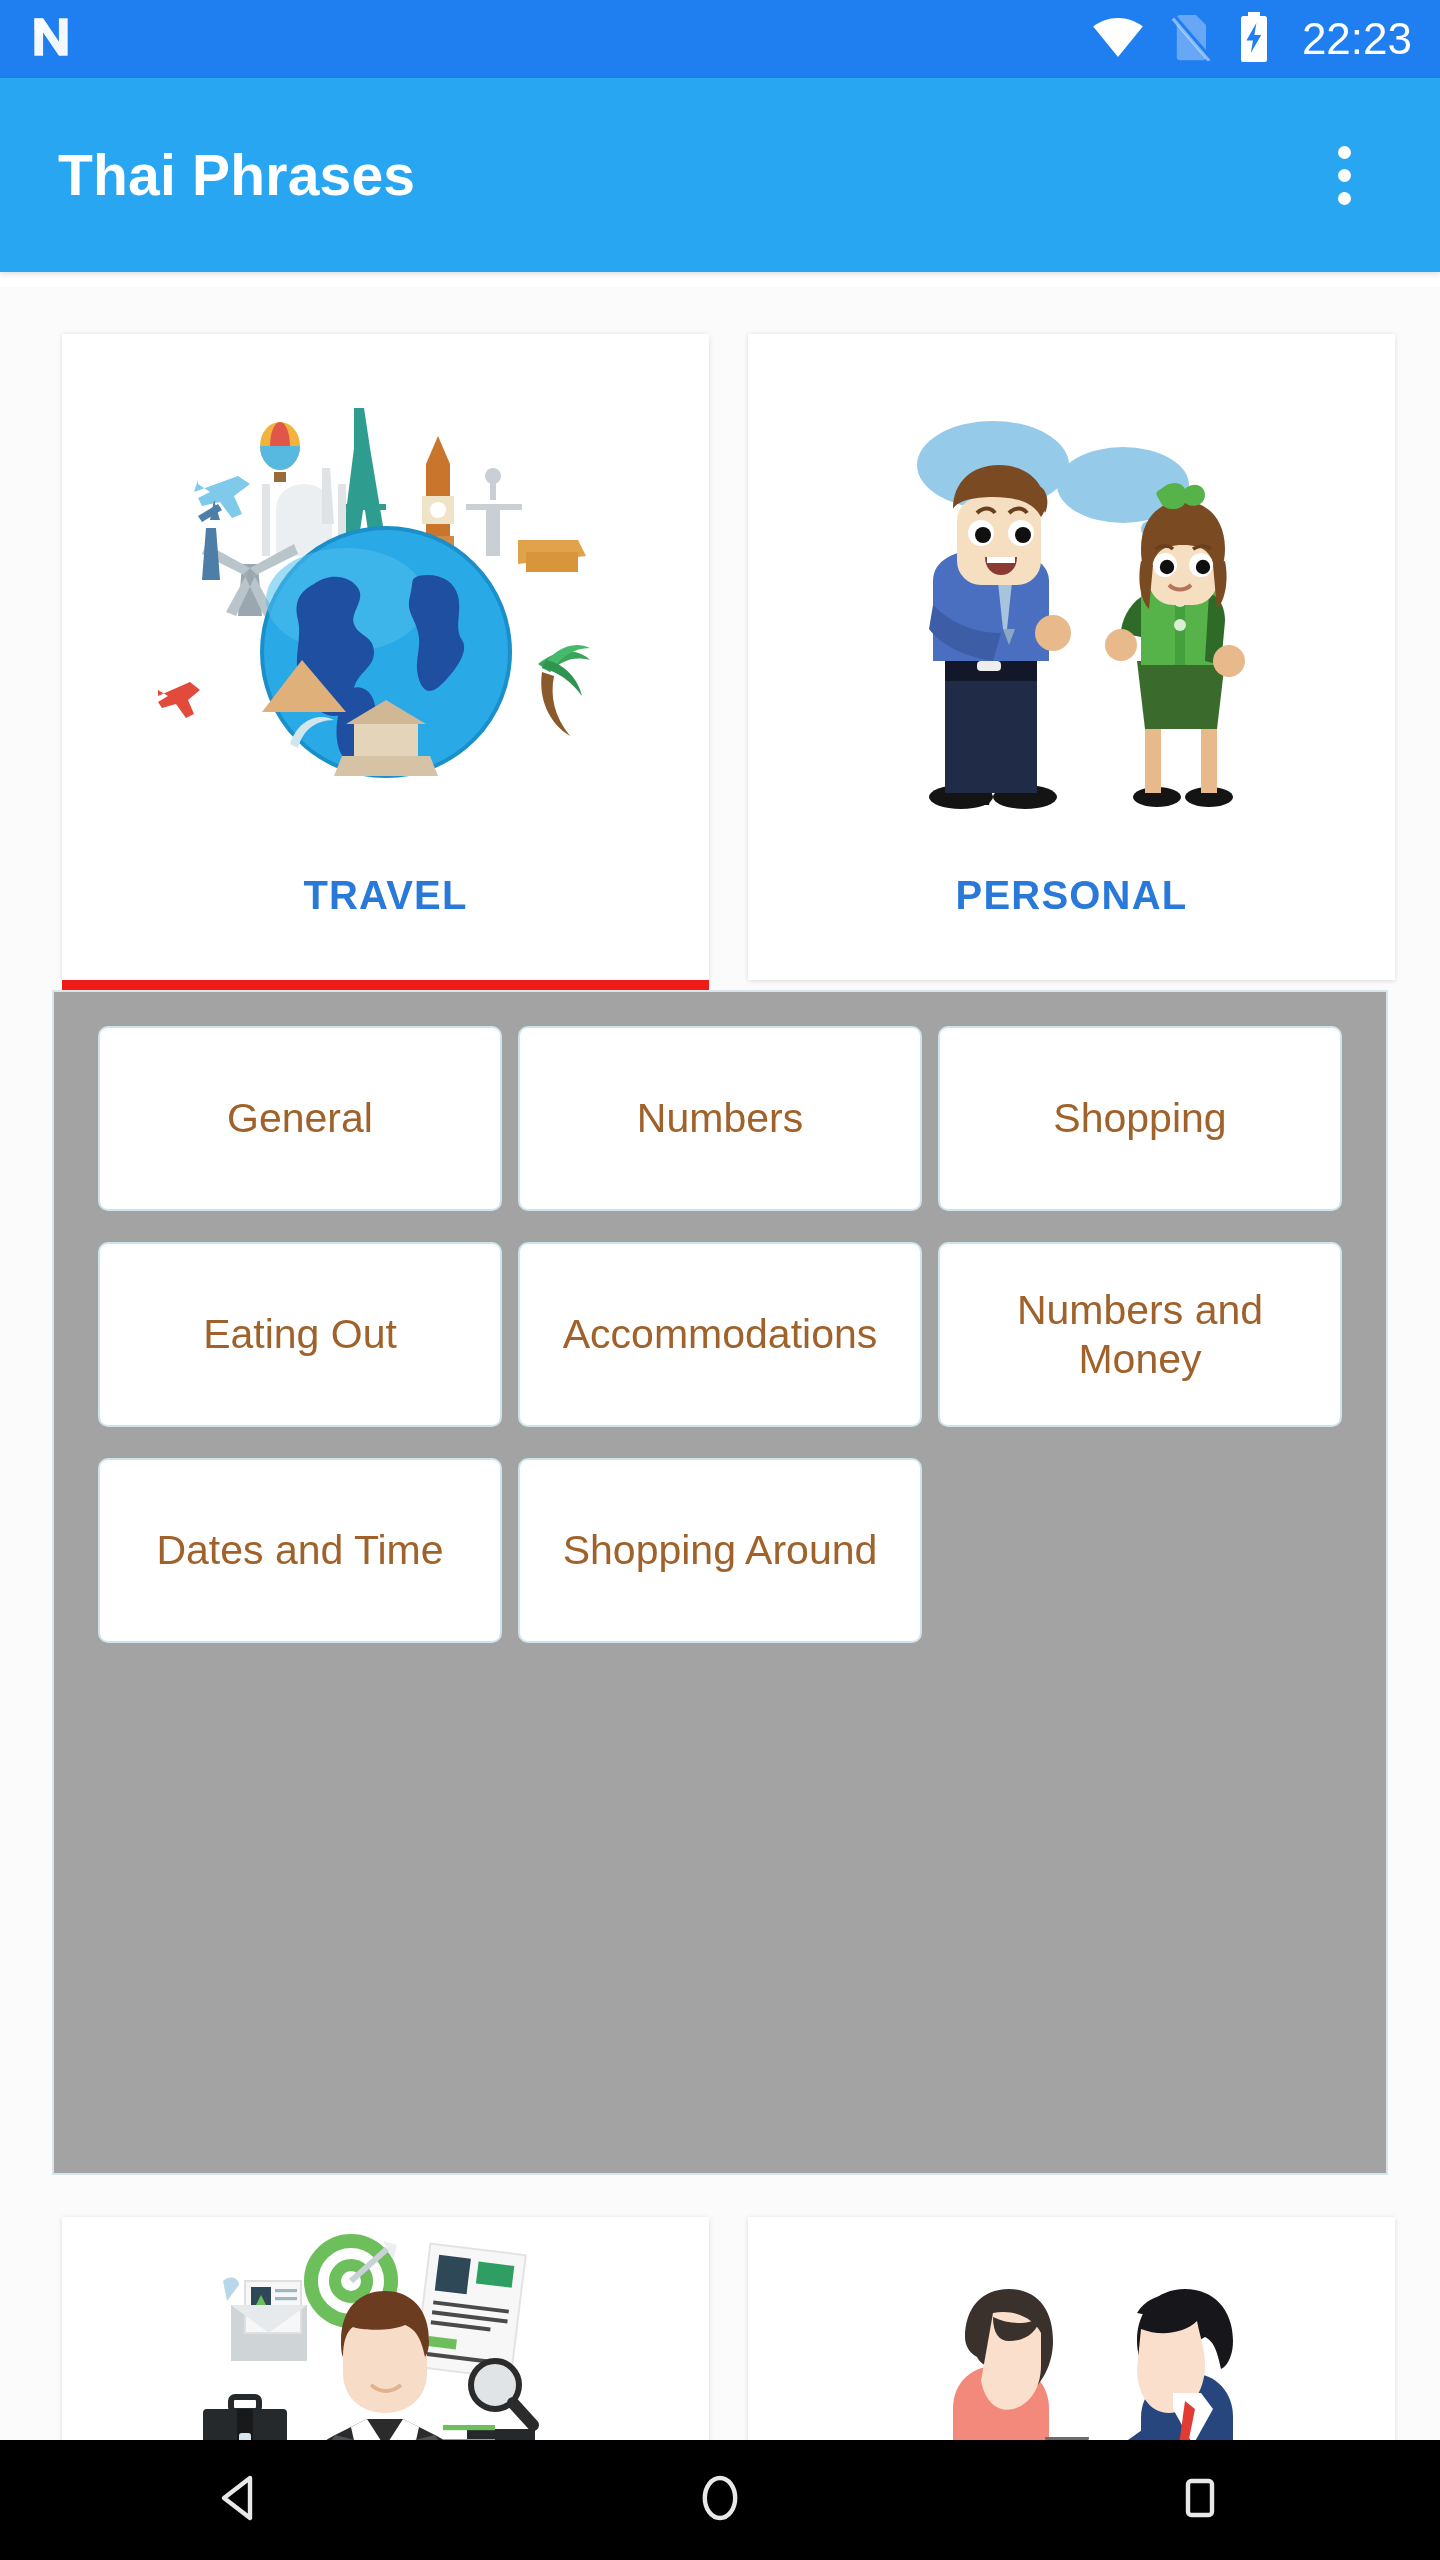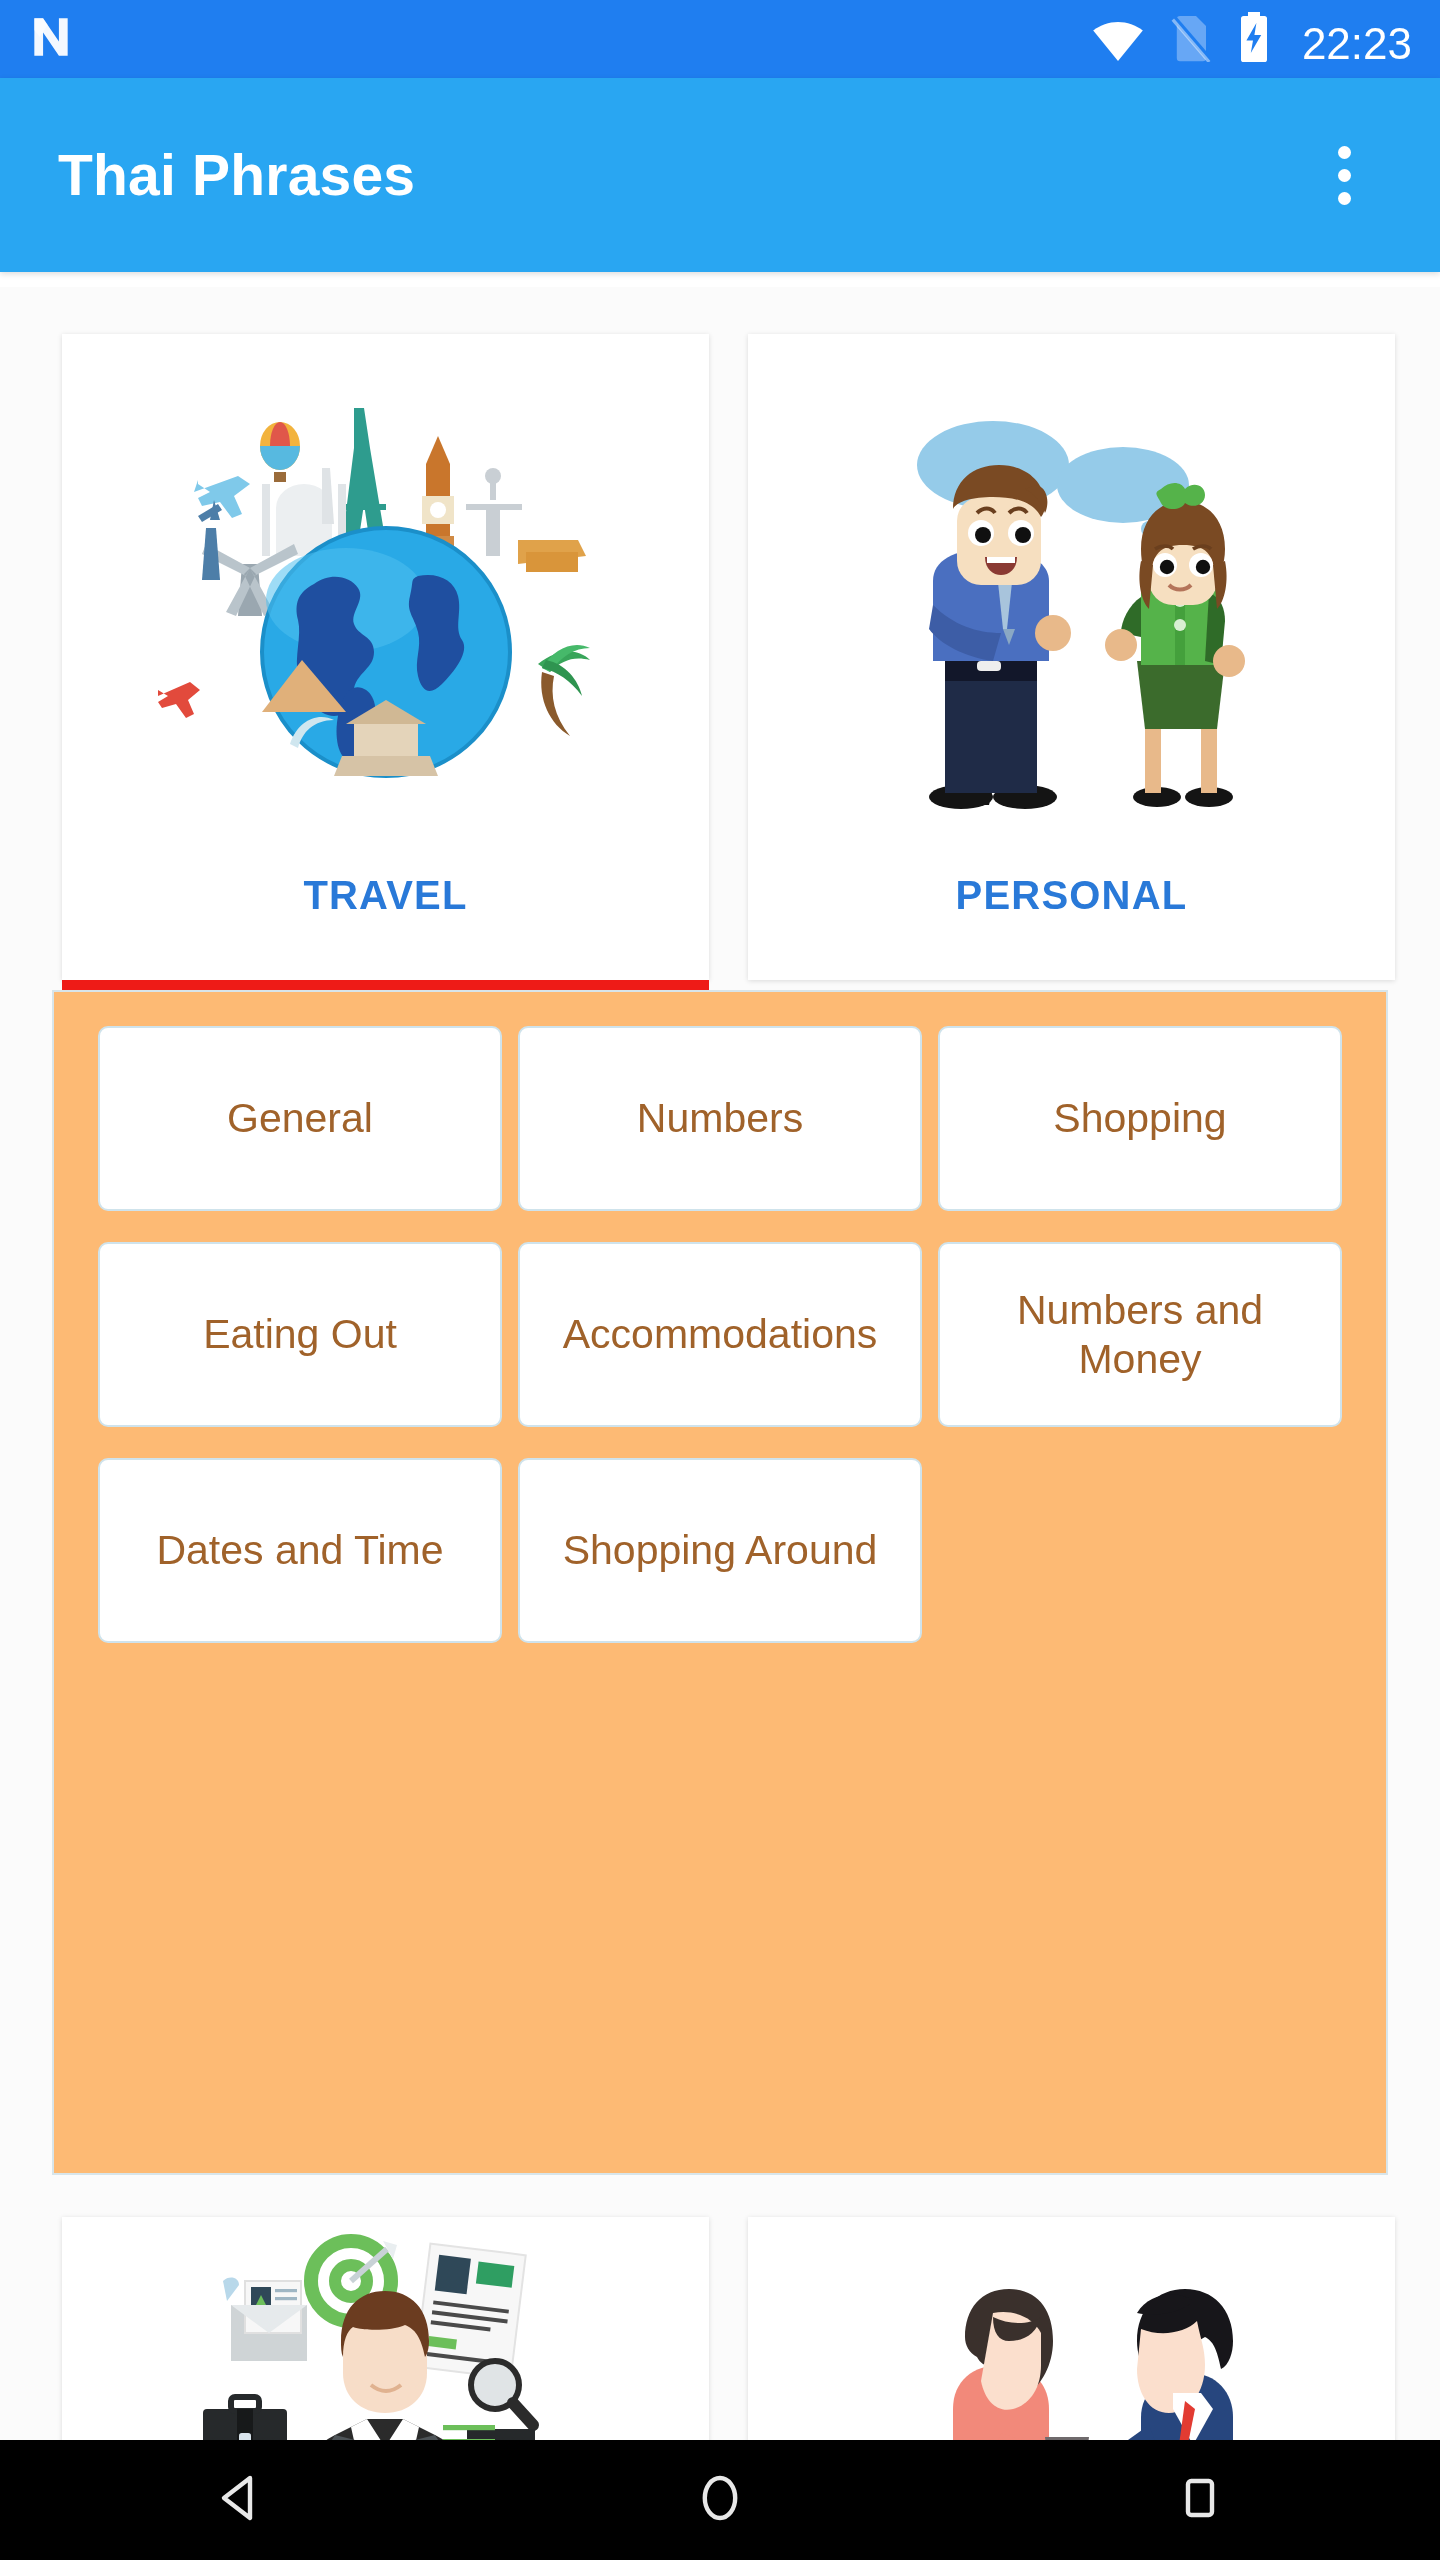--- a/index.html
+++ b/index.html
@@ -13,21 +13,21 @@
 
   
   .statusbar {
     position: absolute; top: 0; left: 0;
     width: 1440px; height: 78px;
     background: #1f7ef0;
     display: flex; align-items: center;
     padding: 0 28px 0 26px;
   }
   .sb-left { display: flex; align-items: center; }
-  .sb-right { margin-left: auto; display: flex; align-items: flex-end; gap: 24px; }
+  .sb-right { margin-left: auto; display: flex; align-items: center; gap: 24px; }
   .sb-time {
     color: #ffffff; font-size: 44px; font-weight: 400;
     letter-spacing: 0px; line-height: 1; margin-left: 6px;
   }
   .ico { display: block; }
 
   
   .appbar {
     position: absolute; top: 78px; left: 0;
     width: 1440px; height: 194px;
@@ -66,21 +66,21 @@
   }
   .tab-underline {
     position: absolute; left: 62px; top: 646px;
     width: 647px; height: 14px; background: #ee1b17;
   }
 
   
   .grid-panel {
     position: absolute; top: 703px; left: 52px;
     width: 1336px; height: 1185px;
-    background: #fdba74; border: 2px solid #d8e5ea;
+    background: #a3a3a3; border: 2px solid #d8e5ea;
     padding: 34px 0 0 0;
   }
   .grid {
     display: grid;
     grid-template-columns: repeat(3, 404px);
     grid-auto-rows: 185px;
     column-gap: 16px; row-gap: 31px;
     justify-content: center;
   }
   .tile {

